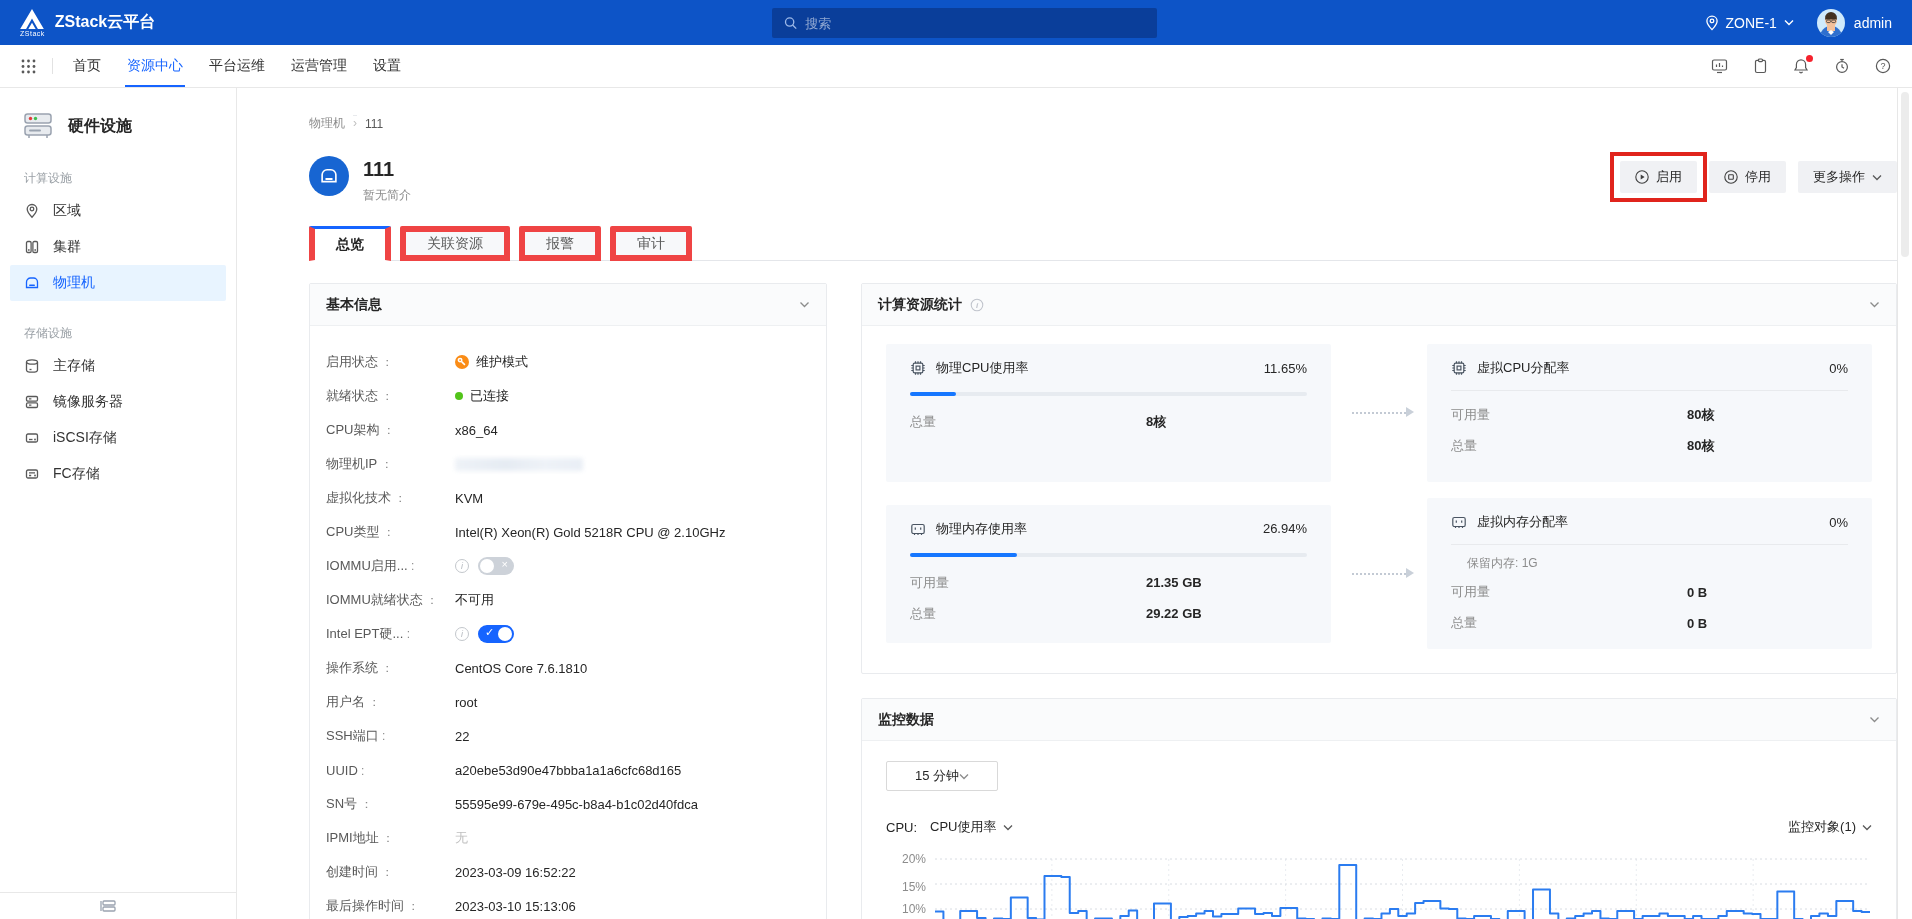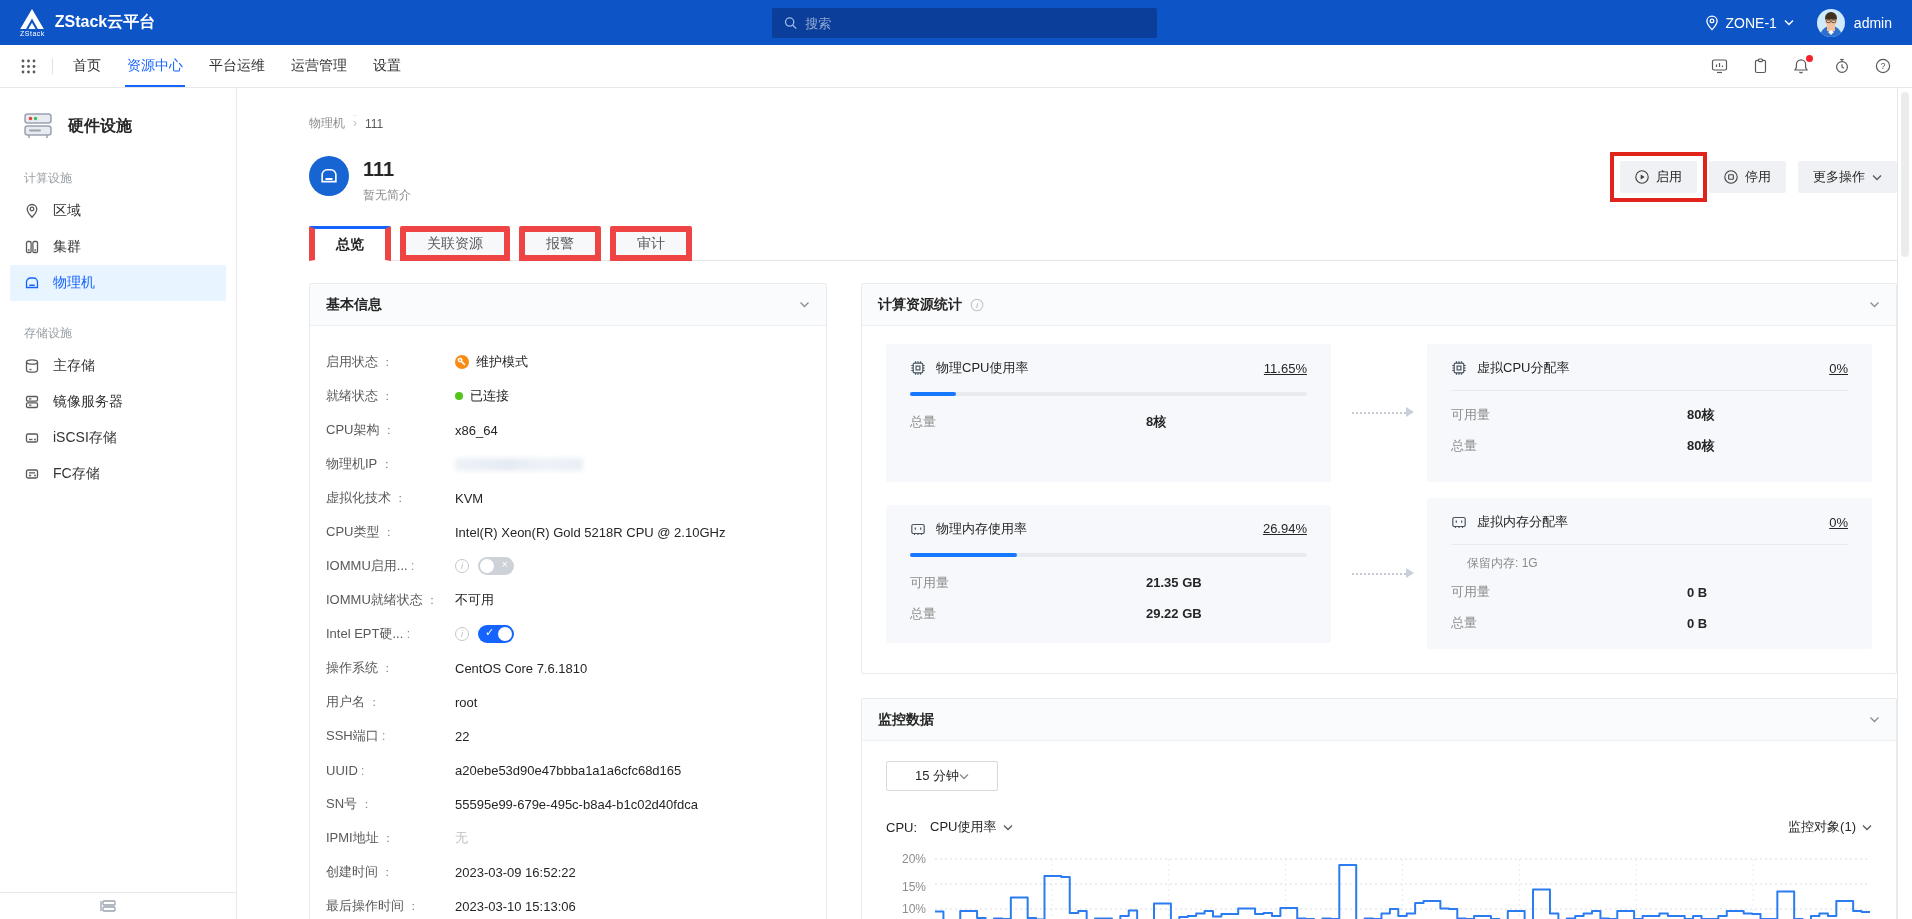--- a/index.html
+++ b/index.html
@@ -96,21 +96,21 @@
 
   .right-col{flex:1;min-width:0;}
   .stats-body{padding:18px 24px 24px;}
   .stat-row{display:flex;align-items:center;}
   .stat-row + .stat-row{margin-top:16px;}
   .stat-card{flex:1;background:#f6f8fb;border-radius:2px;padding:15px 24px 17px;min-height:138px;}
   .arrow-cell{width:96px;flex:none;display:flex;align-items:center;justify-content:center;}
   .dotted-arrow{width:54px;border-top:2px dotted #c3cad4;position:relative;}
   .dotted-arrow::after{content:'';position:absolute;right:-8px;top:-7px;border-left:8px solid #c9d0d9;border-top:5px solid transparent;border-bottom:5px solid transparent;}
   .stat-head{display:flex;align-items:center;gap:10px;font-size:13px;color:#262626;}
-  .stat-pct{margin-left:auto;color:#262626;text-decoration:underline;}
+  .stat-pct{margin-left:auto;color:#262626;}
   .progress{height:4px;background:#e7ebf0;border-radius:2px;margin:15px 0 17px;}
   .progress i{display:block;height:4px;background:#1677ff;border-radius:2px;width:0;}
   .sep{border-top:1px solid #e8eaed;margin:13px 0 15px;}
   .stat-line{display:flex;font-size:13px;align-items:center;}
   .stat-line + .stat-line{margin-top:13px;}
   .stat-line .l{width:236px;color:#8c8c8c;flex:none;}
   .stat-line .v{color:#262626;font-weight:700;}
   .res-note{font-size:12px;color:#8c8c8c;margin:-5px 16px 11px;}
 
   .monitor-panel{margin-top:24px;}

